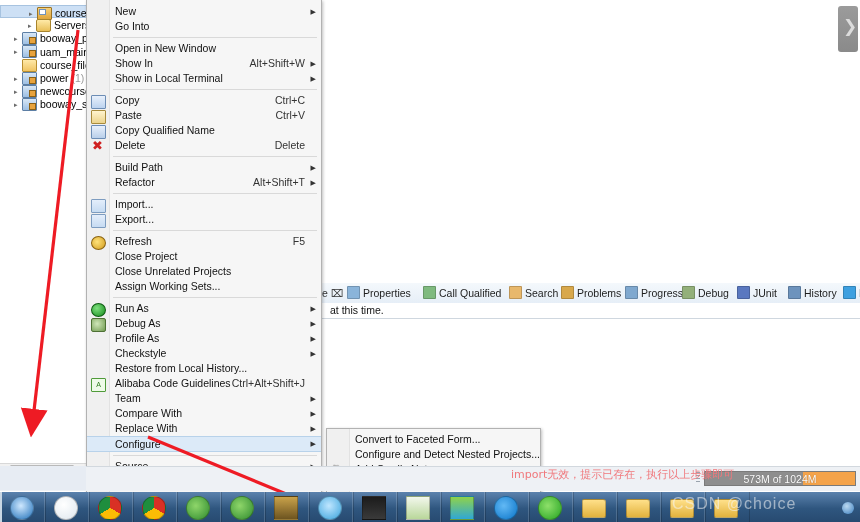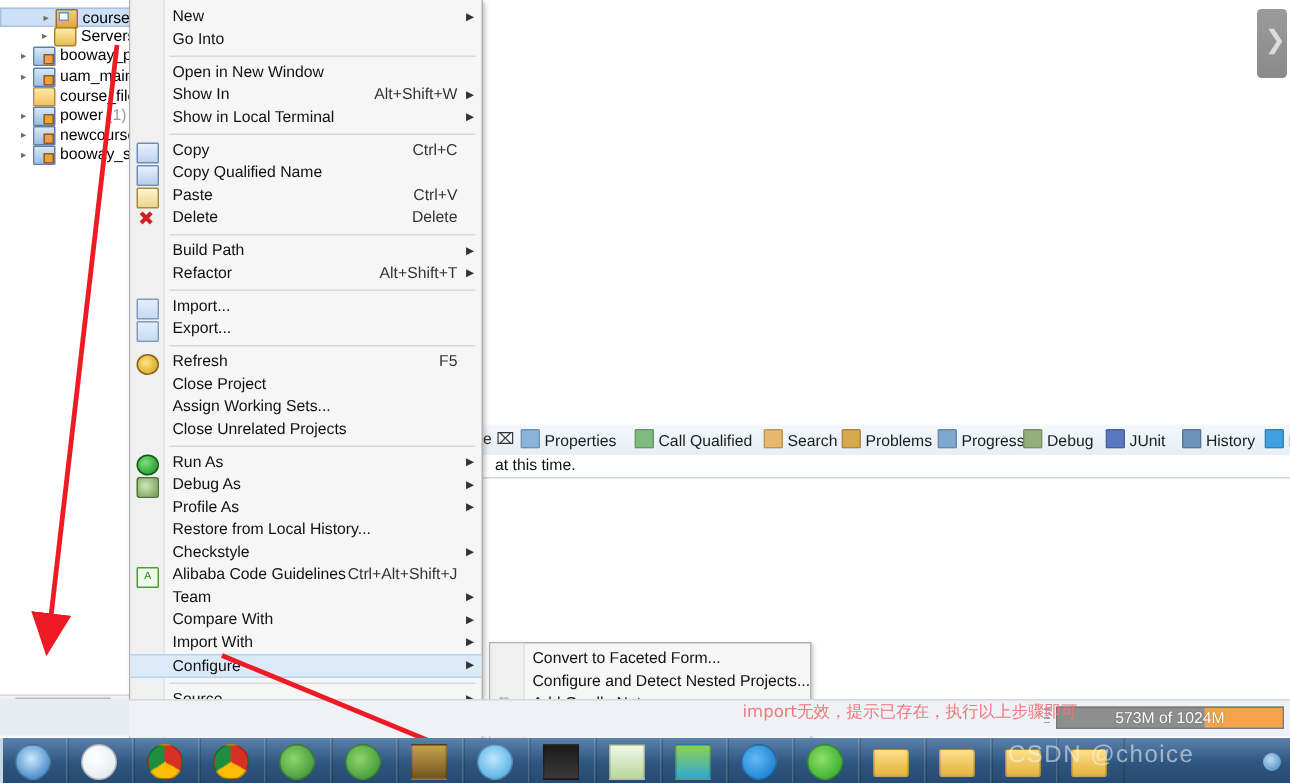--- a/index.html
+++ b/index.html
@@ -73,21 +73,21 @@
             background:#f6f6f6;border:1px solid #b2b2b2;box-sizing:border-box;
             box-shadow:1px 1px 3px rgba(0,0,0,.25);}
   #sub-gutter{position:absolute;left:0;top:0;width:22px;height:100%;background:#f0f0f0;border-right:1px solid #e2e2e2;}
   .smi{position:relative;height:15px;line-height:15px;padding-left:28px;font-size:10.5px;color:#111;white-space:nowrap;}
   .smi.hl{background:#dceaf8;border-top:1px solid #b8d2ea;border-bottom:1px solid #b8d2ea;box-sizing:border-box;}
 
   
   #anno{position:absolute;left:0;top:0;width:860px;height:522px;pointer-events:none;}
 
   
-  #cn-note{position:absolute;left:495px;top:467px;font-size:11px;color:#f0787c;white-space:nowrap;
+  #cn-note{position:absolute;left:511px;top:467px;font-size:11px;color:#f0787c;white-space:nowrap;
            font-family:"DejaVu Sans","Liberation Sans",sans-serif;}
 
   
   #statusbar{position:absolute;left:0;top:466px;width:860px;height:24px;background:#eef1f5;border-top:1px solid #d2d8de;}
   #status-label{position:absolute;left:2px;top:4px;font-size:10.5px;color:#1b1b1b;}
   #status-left-box{position:absolute;left:0;top:466px;width:86px;height:24px;background:#e7ecf3;}
   #mem-wrap{position:absolute;right:4px;top:4px;width:160px;height:31px;}
   #mem-grip{position:absolute;left:0;top:1px;width:4px;height:12px;
             background:repeating-linear-gradient(to bottom,#9aa3ad 0 1px,transparent 1px 3px);}
   #mem-bar{position:absolute;left:8px;top:0;width:152px;height:15px;background:#8e8e8e;border:1px solid #7a7a7a;box-sizing:border-box;}
@@ -168,44 +168,44 @@
     <div id="ctx-gutter"></div>
     <div id="ctx-items" style="position:relative;padding-top:4px;">
         <div class="mi"><span>New</span><span class="arw">▶</span></div>
         <div class="mi"><span>Go Into</span></div>
         <div class="msep"></div>
         <div class="mi"><span>Open in New Window</span></div>
         <div class="mi"><span>Show In</span><span class="acc">Alt+Shift+W</span><span class="arw">▶</span></div>
         <div class="mi"><span>Show in Local Terminal</span><span class="arw">▶</span></div>
         <div class="msep"></div>
         <div class="mi"><span class="mic mic-copy"></span><span>Copy</span><span class="acc">Ctrl+C</span></div>
+        <div class="mi"><span class="mic mic-paste"></span><span>Paste</span><span class="acc">Ctrl+V</span></div>
         <div class="mi"><span class="mic mic-copy2"></span><span>Copy Qualified Name</span></div>
-        <div class="mi"><span class="mic mic-paste"></span><span>Paste</span><span class="acc">Ctrl+V</span></div>
         <div class="mi"><span class="mic mic-del">✖</span><span>Delete</span><span class="acc">Delete</span></div>
         <div class="msep"></div>
         <div class="mi"><span>Build Path</span><span class="arw">▶</span></div>
         <div class="mi"><span>Refactor</span><span class="acc">Alt+Shift+T</span><span class="arw">▶</span></div>
         <div class="msep"></div>
         <div class="mi"><span class="mic mic-imp"></span><span>Import...</span></div>
         <div class="mi"><span class="mic mic-imp"></span><span>Export...</span></div>
         <div class="msep"></div>
         <div class="mi"><span class="mic mic-ref"></span><span>Refresh</span><span class="acc">F5</span></div>
         <div class="mi"><span>Close Project</span></div>
+        <div class="mi"><span>Close Unrelated Projects</span></div>
         <div class="mi"><span>Assign Working Sets...</span></div>
-        <div class="mi"><span>Close Unrelated Projects</span></div>
         <div class="msep"></div>
         <div class="mi"><span class="mic mic-run"></span><span>Run As</span><span class="arw">▶</span></div>
         <div class="mi"><span class="mic mic-dbg"></span><span>Debug As</span><span class="arw">▶</span></div>
         <div class="mi"><span>Profile As</span><span class="arw">▶</span></div>
+        <div class="mi"><span>Checkstyle</span><span class="arw">▶</span></div>
         <div class="mi"><span>Restore from Local History...</span></div>
-        <div class="mi"><span>Checkstyle</span><span class="arw">▶</span></div>
         <div class="mi"><span class="mic mic-ali">A</span><span>Alibaba Code Guidelines</span><span class="acc">Ctrl+Alt+Shift+J</span></div>
         <div class="mi"><span>Team</span><span class="arw">▶</span></div>
         <div class="mi"><span>Compare With</span><span class="arw">▶</span></div>
-        <div class="mi"><span>Import With</span><span class="arw">▶</span></div>
+        <div class="mi"><span>Replace With</span><span class="arw">▶</span></div>
         <div class="mi hl"><span>Configure</span><span class="arw">▶</span></div>
         <div class="msep"></div>
         <div class="mi"><span>Source</span><span class="arw">▶</span></div>
         <div class="mi"><span class="mic mic-chk">✓</span><span>Validate</span></div>
         <div class="msep"></div>
         <div class="mi"><span>Properties</span><span class="acc">Alt+Enter</span></div>
       </div>
   </div>
 
   <div id="sub-menu">

